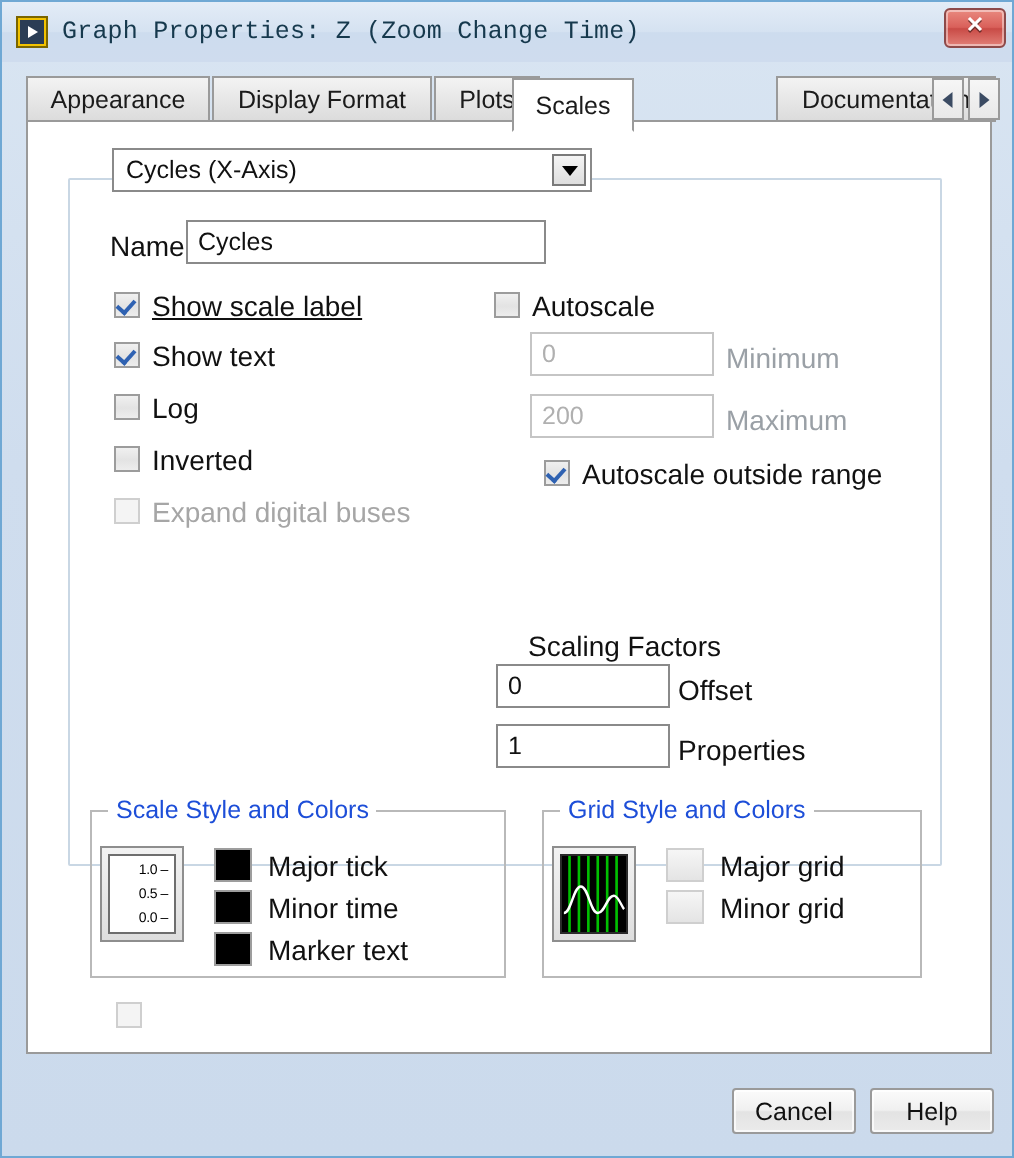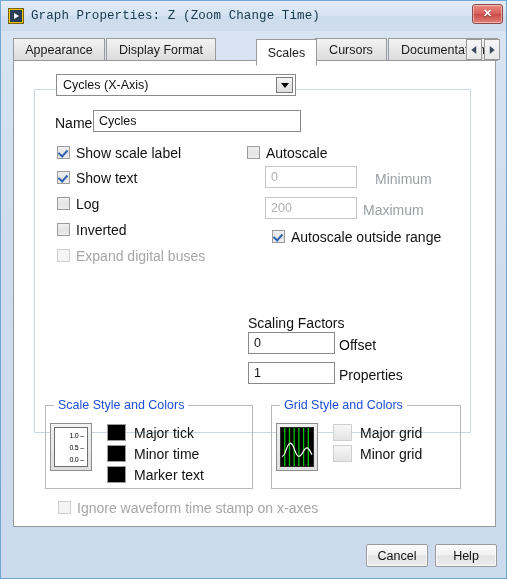--- a/index.html
+++ b/index.html
@@ -350,22 +350,22 @@
     <div id="title-icon"></div>
     <div id="title-text">Graph Properties: Z (Zoom Change Time)</div>
     <div id="close-btn">
       <div class="x">✕</div>
     </div>
   </div>
 
   <div id="tabstrip">
     <div class="tab" style="left:0px;width:92px;">Appearance</div>
     <div class="tab" style="left:93px;width:110px;">Display Format</div>
+    <div class="tab" style="left:204px;width:53px;">Plots</div>
     <div class="tab active" style="left:243px;width:61px;">Scales</div>
-    <div class="tab" style="left:302px;width:72px;">Cursors</div>
     <div class="tab" style="left:375px;width:110px;">Documentation</div>
     <div class="tabarrow left" style="left:453px;">
         <i></i>
       </div>
     <div class="tabarrow right" style="left:471px;">
         <i></i>
       </div>
   </div>
 
   <div id="panel">
@@ -373,56 +373,56 @@
   </div>
 
   <div id="axis-combo">
     <span class="val">Cycles (X-Axis)</span>
     <span class="arrowbox">
         <i></i>
       </span>
   </div>
 
   <div class="lbl" style="left:54px; top:114px;">Name</div>
-  <div class="txtbox" style="left:92px; top:109px; width:208px; height:22px;text-align:center;">
+  <div class="txtbox" style="left:92px; top:109px; width:180px; height:22px;text-align:center;">
     <span>Cycles</span>
   </div>
 
   <div class="cb checked" style="left:56px; top:145px;"></div>
-  <div class="lbl" style="left:75px; top:144px;">Show scale label</div>
+  <div class="lbl" style="left:75px; top:144px;text-decoration:underline;">Show scale label</div>
 
   <div class="cb checked" style="left:56px; top:170px;"></div>
   <div class="lbl" style="left:75px; top:169px;">Show text</div>
 
   <div class="cb" style="left:56px; top:196px;"></div>
   <div class="lbl" style="left:75px; top:195px;">Log</div>
 
   <div class="cb" style="left:56px; top:222px;"></div>
   <div class="lbl" style="left:75px; top:221px;">Inverted</div>
 
   <div class="cb disabled" style="left:56px; top:248px;"></div>
   <div class="lbl dim" style="left:75px; top:247px;">Expand digital buses</div>
 
   <div class="cb" style="left:246px; top:145px;"></div>
   <div class="lbl" style="left:265px; top:144px;">Autoscale</div>
 
   <div class="txtbox disabled" style="left:264px; top:165px; width:92px; height:22px;">
     <span>0</span>
   </div>
-  <div class="lbl mid" style="left:374px; top:170px;">Minimum</div>
+  <div class="lbl mid" style="left:362px; top:170px;">Minimum</div>
 
   <div class="txtbox disabled" style="left:264px; top:196px; width:92px; height:22px;">
     <span>200</span>
   </div>
   <div class="lbl mid" style="left:362px; top:201px;">Maximum</div>
 
   <div class="cb checked" style="left:271px; top:229px;"></div>
   <div class="lbl" style="left:290px; top:228px;">Autoscale outside range</div>
 
-  <div class="lbl" style="left:247px; top:314px;">Scaling Factors</div>
+  <div class="lbl" style="left:263px; top:314px;">Scaling Factors</div>
   <div class="txtbox" style="left:247px; top:331px; width:87px; height:22px;">
     <span>0</span>
   </div>
   <div class="lbl" style="left:338px; top:336px;">Offset</div>
 
   <div class="txtbox" style="left:247px; top:361px; width:87px; height:22px;">
     <span>1</span>
   </div>
   <div class="lbl" style="left:338px; top:366px;">Properties</div>
 
@@ -466,18 +466,17 @@
     </div>
   </div>
 
   <div class="swatch empty" style="left:332px; top:423px;"></div>
   <div class="lbl" style="left:359px; top:424px;">Major grid</div>
 
   <div class="swatch empty" style="left:332px; top:444px;"></div>
   <div class="lbl" style="left:359px; top:445px;">Minor grid</div>
 
   <div class="cb disabled" style="left:57px; top:500px;"></div>
-  <div class="lbl dim" style="left:76px; top:499px;">Ignore waveform time stamp on x-axes</div>
 
   <div class="btn" style="left:365px; top:543px; width:62px;">Cancel</div>
   <div class="btn" style="left:434px; top:543px; width:62px;">Help</div>
 
 </div>
 
 </body></html>

